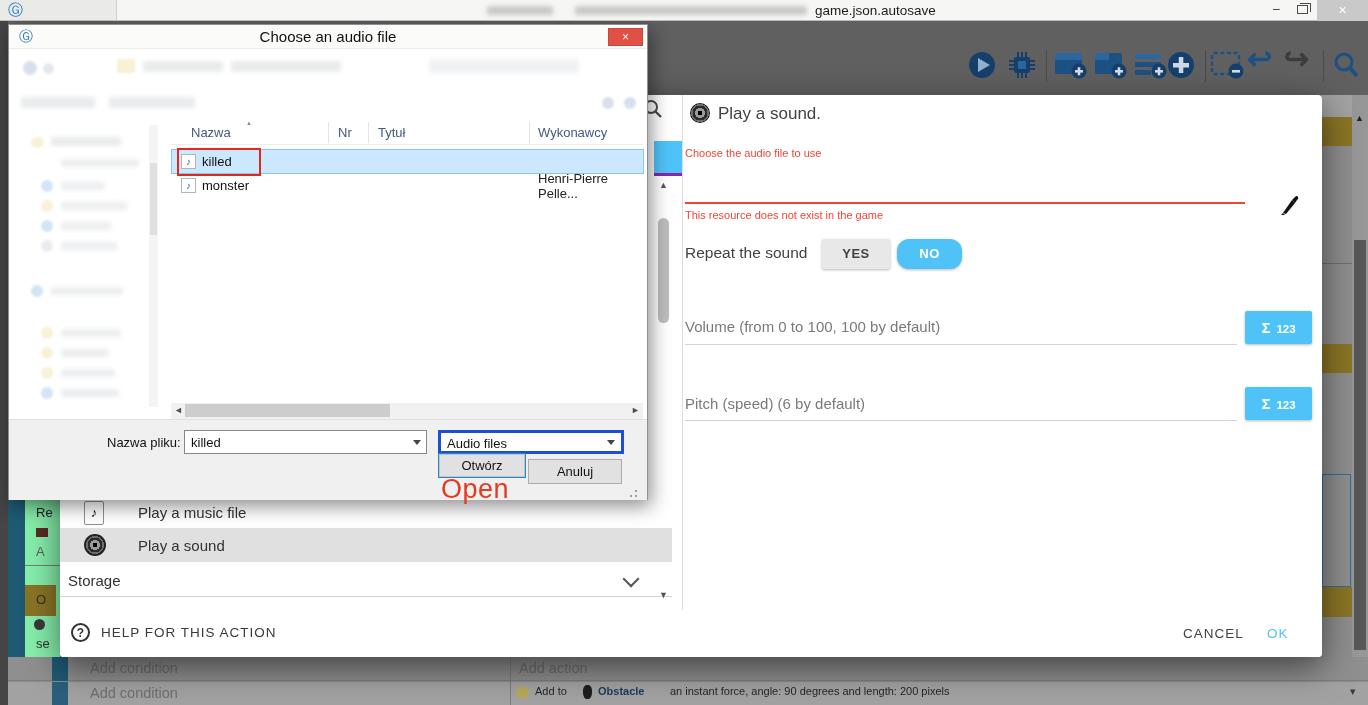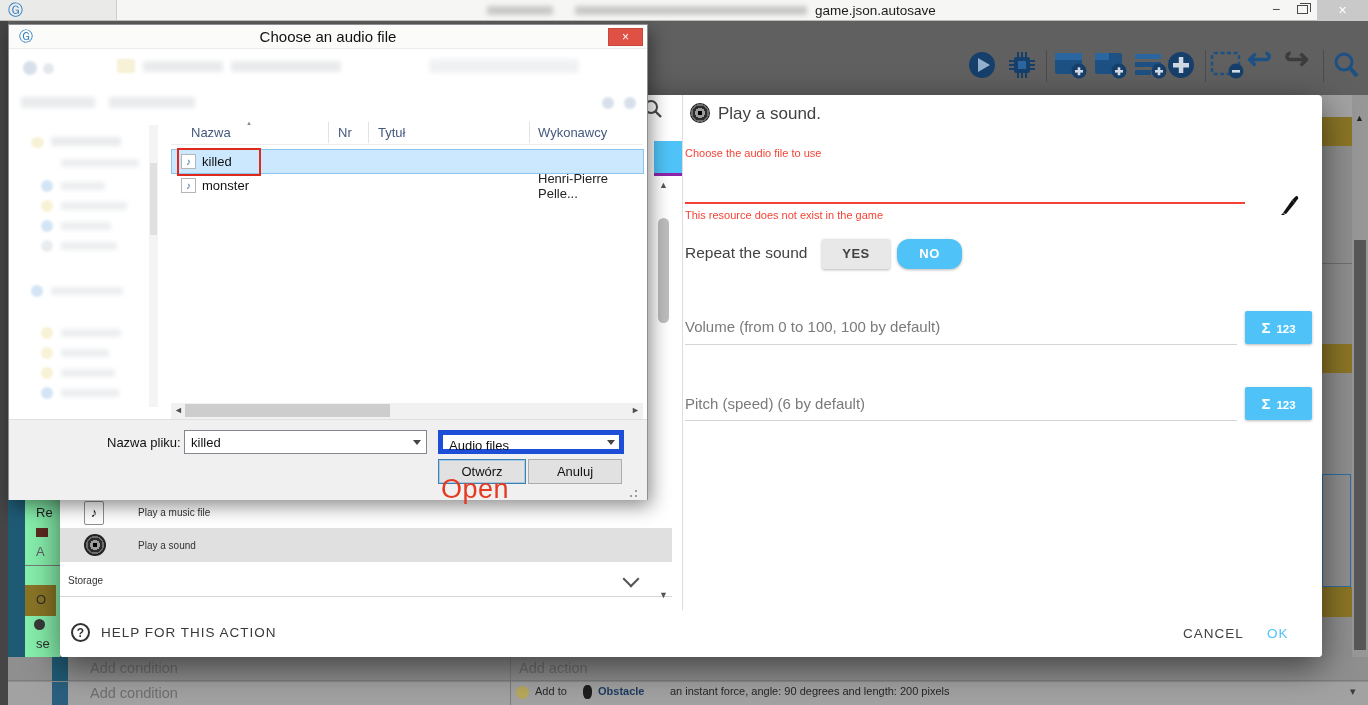--- a/index.html
+++ b/index.html
@@ -40,21 +40,21 @@
   .eb-row1 { position:absolute; left:0; top:0; width:1360px; height:24px; background:#8f8f8f; border-bottom:1px solid #7e7e7e; }
   .eb-row2 { position:absolute; left:0; top:25px; width:1360px; height:23px; background:#a2a2a2; }
   .eb-divider { position:absolute; left:502px; top:0; width:1px; height:48px; background:#7c7c7c; }
   .ghost-text { color:#6f6f6f; font-size:14.5px; }
   .eb-action-text { color:#262626; font-size:11px; }
 
   
   .gd-dialog { left:60px; top:95px; width:1262px; height:562px; background:#ffffff; border-radius:4px; box-shadow:0 10px 34px rgba(0,0,0,.55); z-index:2; }
   .gd-divider-v { position:absolute; left:622px; top:0; width:1px; height:515px; background:#dddddd; }
   .gd-row { position:absolute; left:0; width:612px; display:flex; align-items:center; cursor:pointer; }
-  .gd-row-label { font-size:10px; color:#333333; }
+  .gd-row-label { font-size:15px; color:#333333; }
   .music-icon { width:20px; height:24px; border:1.5px solid #8f8f8f; border-radius:2px; background:#ffffff; color:#111111; font-size:13px; text-align:center; line-height:22px; }
   .speaker-icon { width:22px; height:22px; border-radius:50%;
      background:radial-gradient(circle at 50% 50%, #000 0 2.5px, #9b9b9b 2.5px 5px, #2c2c2c 5px 7.5px, #6d6d6d 7.5px 9px, #222 9px); }
   .group-chevron { width:12px; height:12px; border-right:2px solid #555; border-bottom:2px solid #555; transform:rotate(45deg); }
   .gd-bottombar { position:absolute; left:0; top:515px; width:1262px; height:47px; background:#fff; border-radius:0 0 4px 4px; }
   .help-circle { width:19px; height:19px; border:2px solid #333; border-radius:50%; font-size:12px; font-weight:bold; color:#333; text-align:center; line-height:17px; }
   .dlg-btn-text { font-size:13.5px; letter-spacing:1px; font-weight:bold; cursor:pointer; }
   .blue { color:#4fc3f7; }
 
   
@@ -86,21 +86,21 @@
   .file-row { position:absolute; left:163px; width:471px; height:23px; display:flex; align-items:center; cursor:pointer; }
   .file-row.selected { background:#cce8ff; outline:1px solid #8cc5ee; }
   .note-icon { width:15px; height:15px; border:1px solid #b5b5b5; background:#fff; color:#3a6ea5; font-size:10px; text-align:center; line-height:13px; margin-right:6px; }
   .file-name { font-size:13px; color:#111; }
   .file-performer { position:absolute; left:366px; font-size:13px; color:#222; }
   .hscroll { position:absolute; left:162px; top:378px; width:472px; height:16px; background:#f1f1f1; }
   .hs-arrow { position:absolute; top:2px; font-size:9px; color:#505050; cursor:pointer; }
   .hs-thumb { position:absolute; left:14px; top:1px; width:205px; height:13px; background:#cdcdcd; cursor:pointer; }
   .wd-bottom { position:absolute; left:0; top:394px; width:638px; height:81px; background:#f0f0f0; border-top:1px solid #e0e0e0; }
   .wd-label { font-size:13px; color:#111; }
-  .combo { position:absolute; height:24px; background:#fff; border:5px solid #1d4ed8; font-size:13px; color:#111; padding:3px 20px 0 6px; }
+  .combo { position:absolute; height:24px; background:#fff; border:3px solid #1d4ed8; font-size:13px; color:#111; padding:3px 20px 0 6px; }
   .combo-arrow { position:absolute; width:0; height:0; border-left:4px solid transparent; border-right:4px solid transparent; border-top:5px solid #444; }
   .win-btn2 { position:absolute; height:25px; background:#e1e1e1; font-size:13px; color:#111; text-align:center; line-height:23px; cursor:pointer; }
   .btn-default { border:1px solid #3c7fb1; box-shadow:inset 0 0 0 1px #a8cbe5; }
   .btn-normal { border:1px solid #adadad; }
   .grip-dot { position:absolute; width:2px; height:2px; background:#9d9d9d; }
   input.filename { position:absolute; left:175px; top:10px; width:243px; height:24px; border:1px solid #828790; font-size:13px; padding-left:6px; font-family:"Liberation Sans",sans-serif; color:#111; }
 
   
   .annot-box { left:177px; top:148px; width:84px; height:28px; border:2px solid #e0291a; z-index:4; }
   .annot-open { left:441px; top:474px; font-size:27px; color:#e53a22; z-index:4; letter-spacing:.5px; }
@@ -387,21 +387,21 @@
     <div class="hs-thumb"></div>
     <span class="hs-arrow" style="right:3px;">►</span>
   </div>
 
   <div class="wd-bottom">
     <span class="abs wd-label" style="left:98px;top:15px;">Nazwa pliku:</span>
     <input class="filename" value="killed" style="">
     <span class="combo-arrow" style="left:404px;top:20px;"></span>
     <div class="combo" style="left:429px;top:10px;width:186px;">Audio files</div>
     <span class="combo-arrow" style="left:598px;top:20px;"></span>
-    <div class="win-btn2 btn-default" style="left:429px;top:39px;width:88px;">Otwórz</div>
+    <div class="win-btn2 btn-default" style="left:429px;top:33px;width:88px;">Otwórz</div>
     <div class="win-btn2 btn-normal" style="left:519px;top:39px;width:94px;">Anuluj</div>
     <div>
       <span class="grip-dot" style="left:626px;top:70px;"></span>
       <span class="grip-dot" style="left:621px;top:75px;"></span>
         <span class="grip-dot" style="left:626px;top:75px;"></span>
     </div>
   </div>
 </div>
 
 <div class="abs annot-box"></div>

